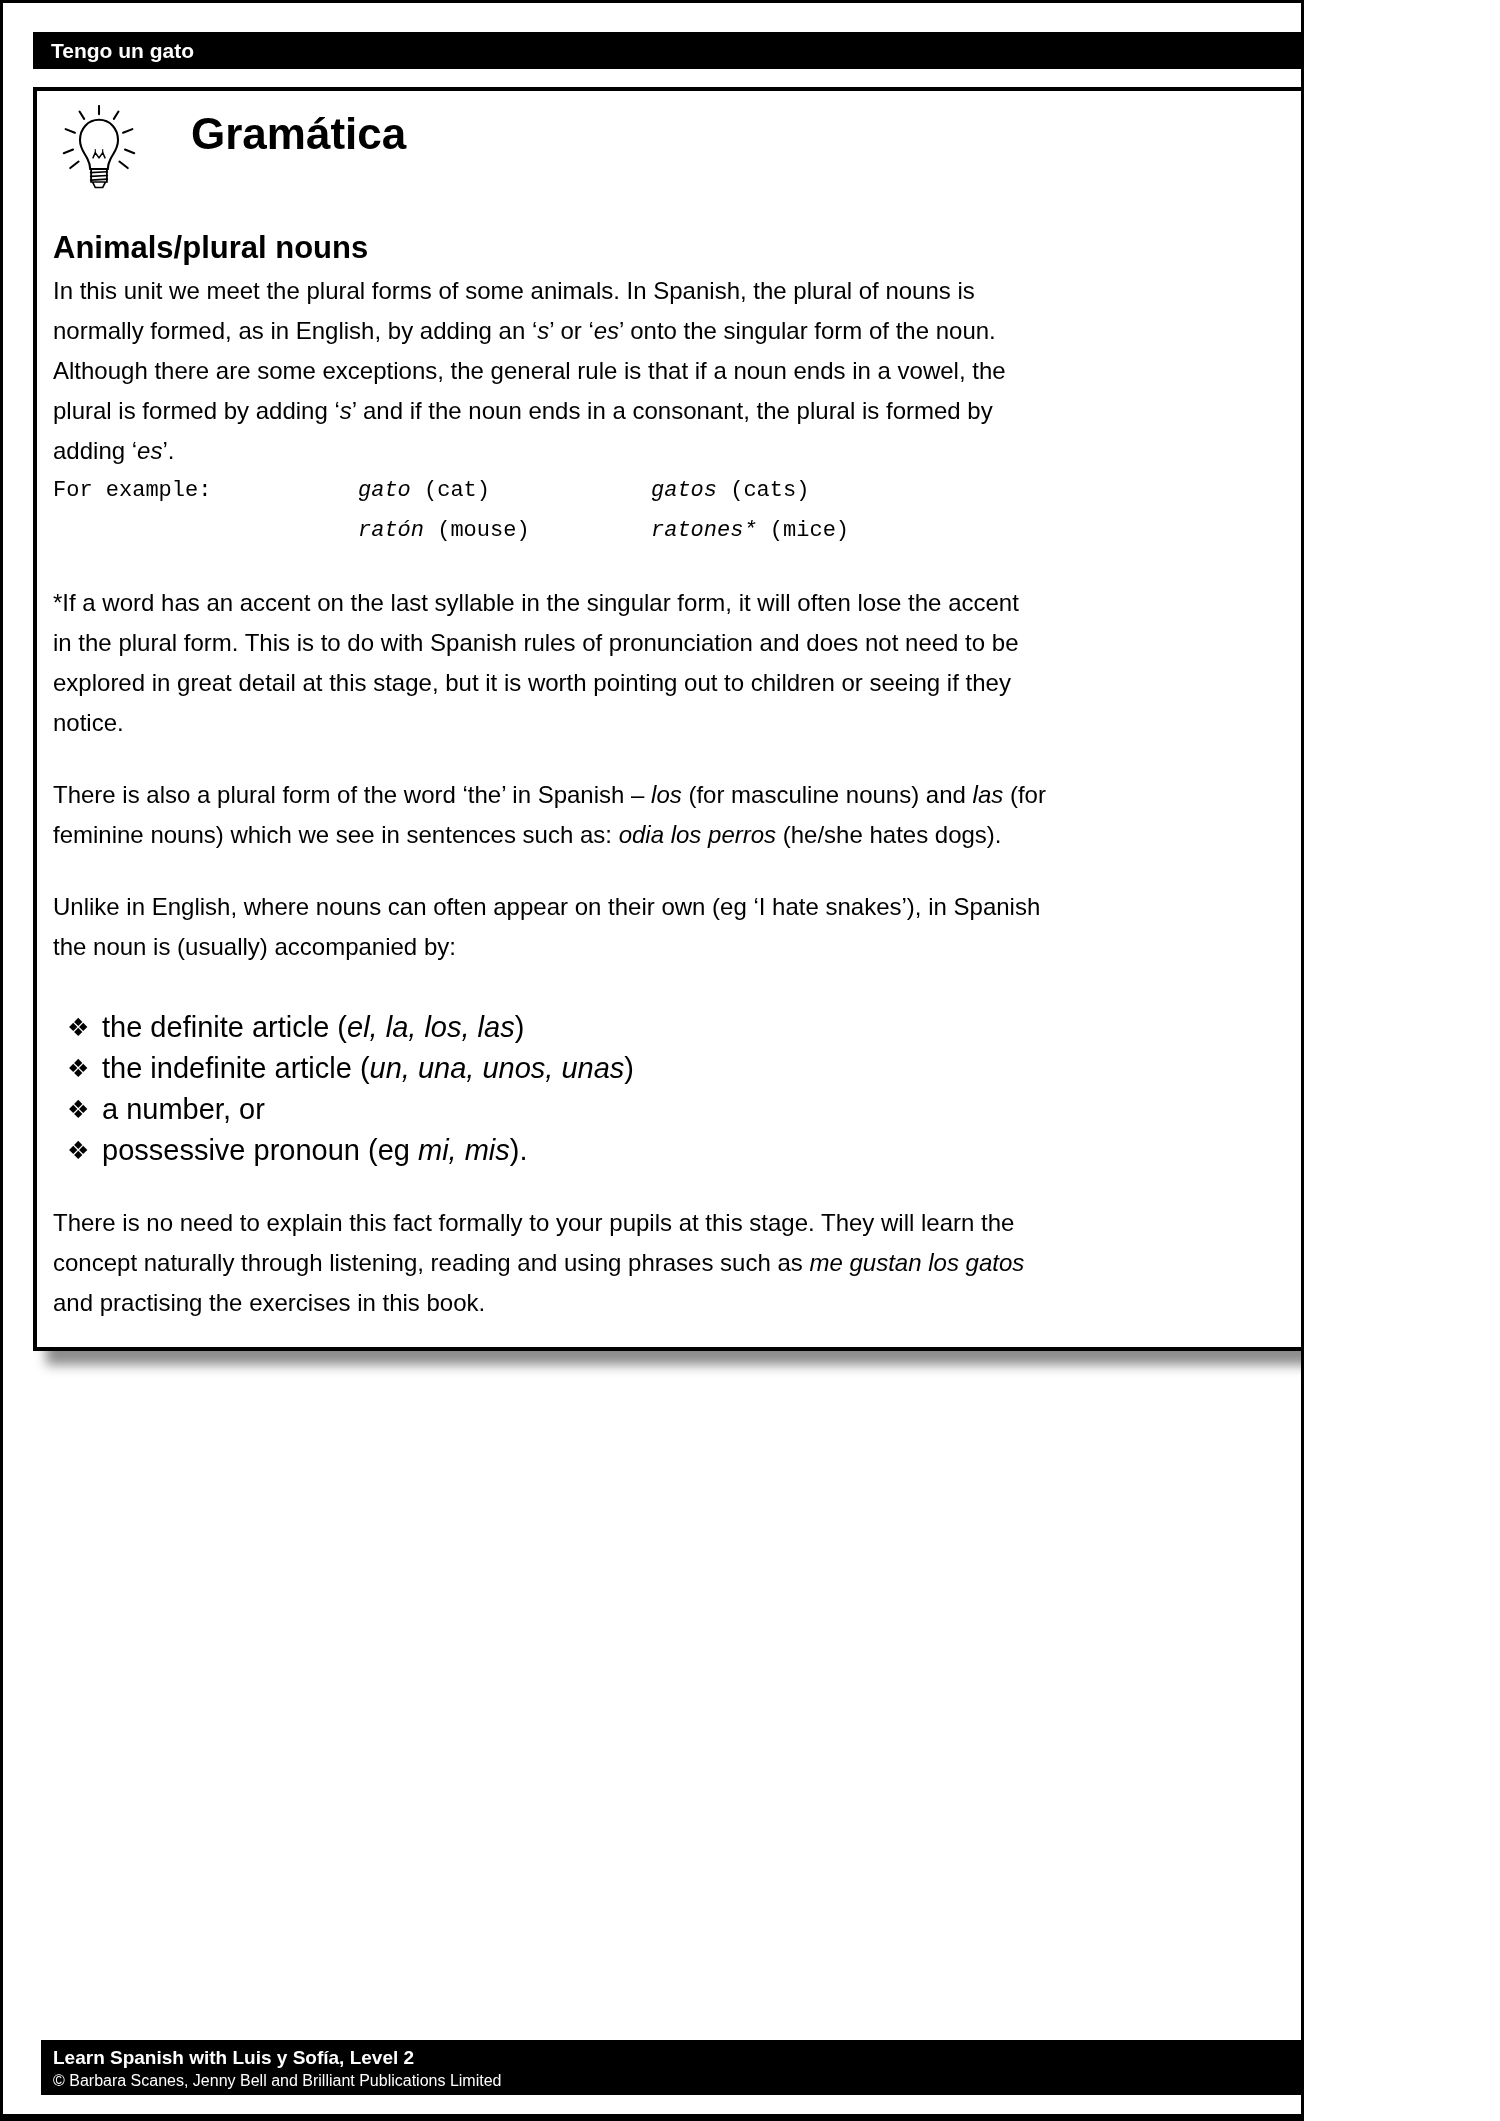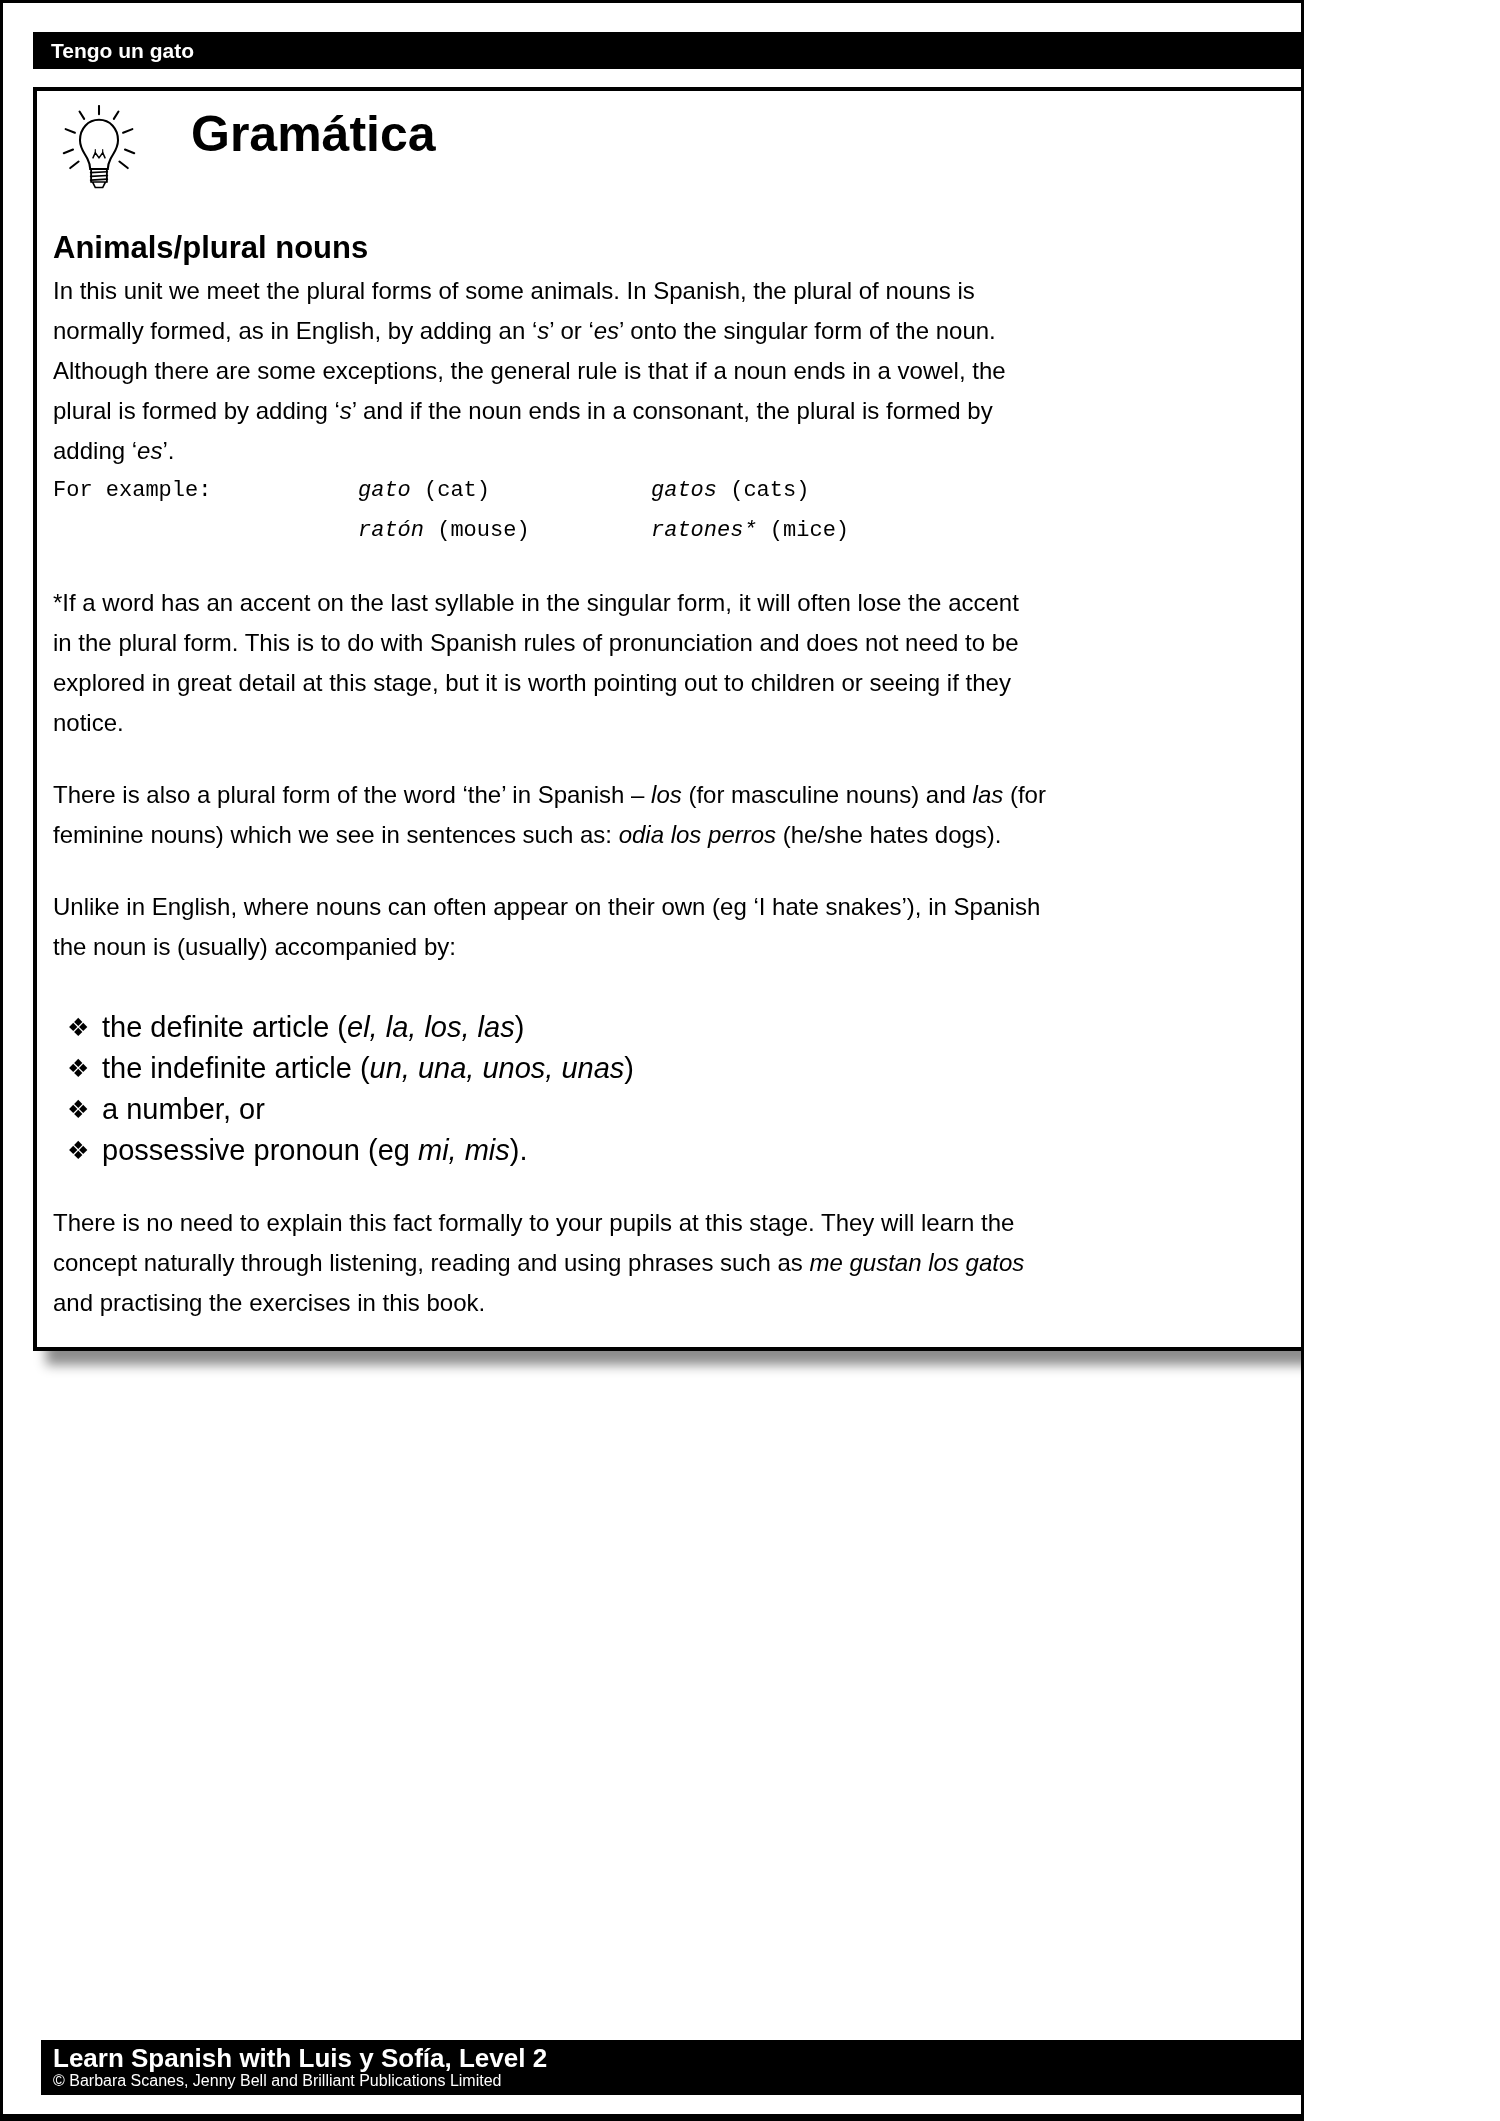--- a/index.html
+++ b/index.html
@@ -26,42 +26,42 @@
   .gbox {
     position:absolute; left:30px; top:84px; width:1410px; height:1264px;
     box-sizing:border-box;
     border:4px solid #000;
     background:#fff;
     box-shadow:13px 14px 11px rgba(0,0,0,0.45);
     padding:8px 24px 0 16px;
   }
   .title-row { display:flex; align-items:flex-start; margin:2px 0 0 2px; height:108px; }
   .bulb { width:88px; height:102px; margin-top:4px; flex:0 0 auto; }
-  .g-title { font-size:50px; font-weight:bold; line-height:62px; margin:2px 0 0 48px; }
+  .g-title { font-size:44px; font-weight:bold; line-height:62px; margin:2px 0 0 48px; }
   .section-heading { font-size:31px; font-weight:bold; line-height:38px; margin:20px 0 4px 0; }
   .gbox p { font-size:24px; line-height:40px; margin:0; }
   .gbox p.gap { margin-top:32px; }
   .it { font-style:italic; }
   
   .examples {
     display:grid; grid-template-columns:305px 293px auto;
     font-size:22px; line-height:40px;font-family:Liberation Mono, monospace;
   }
   
   .bullets { margin:40px 0 0 0; padding:0; list-style:none; }
   .bullets li { display:flex; font-size:29px; line-height:41px; }
   .bullet-glyph { flex:0 0 49px; box-sizing:border-box; padding-left:14px; font-size:25px; }
   
   .footbar {
     position:absolute; left:38px; top:2037px; width:1402px; height:55px;
     background:#000; color:#fff;
     box-sizing:border-box; padding:5px 16px 0 12px;
   }
   .foot-row { display:flex; justify-content:space-between; align-items:baseline;
-    font-size:26px; font-weight:bold; line-height:26px; }
+    font-size:19px; font-weight:bold; line-height:26px; }
   .foot-copy { font-size:16px; line-height:20px; font-weight:normal; }
 </style>
 </head>
 <body>
 
 <div class="page">
 
   <div class="topbar">
     <span>Tengo un gato</span>
     <span>Unidad 1</span>

